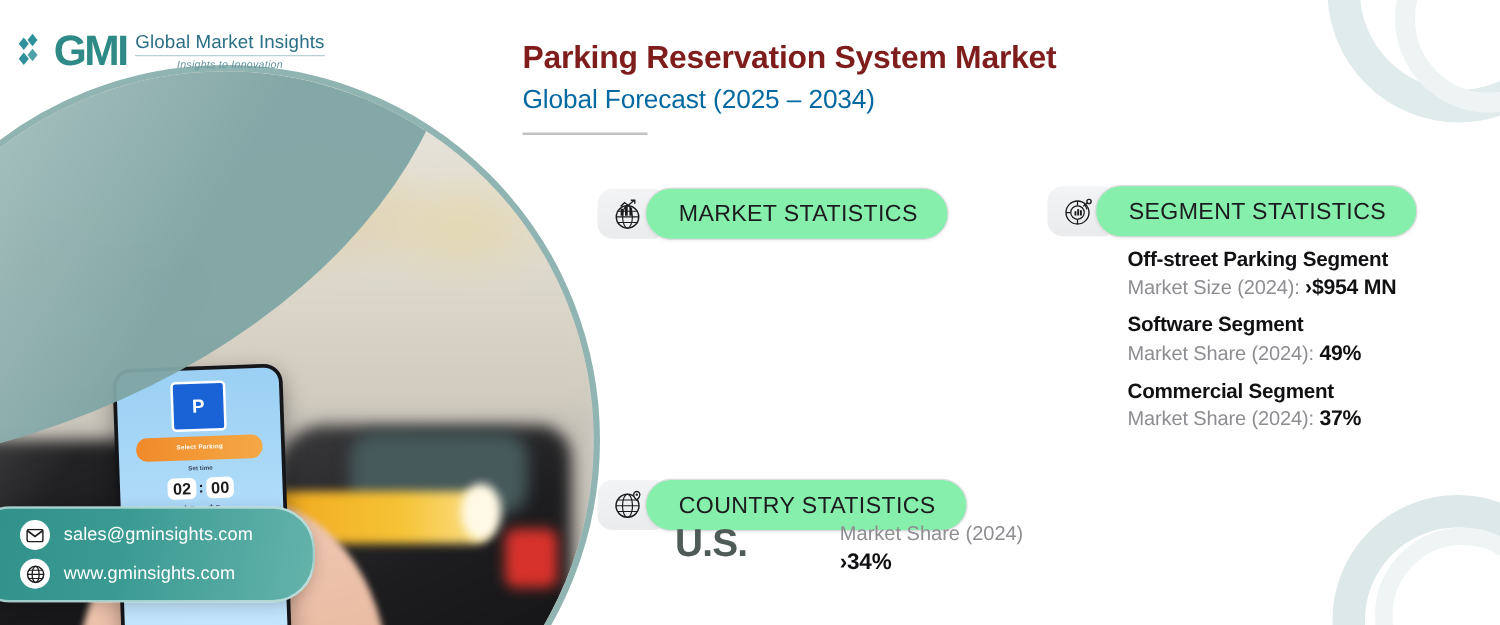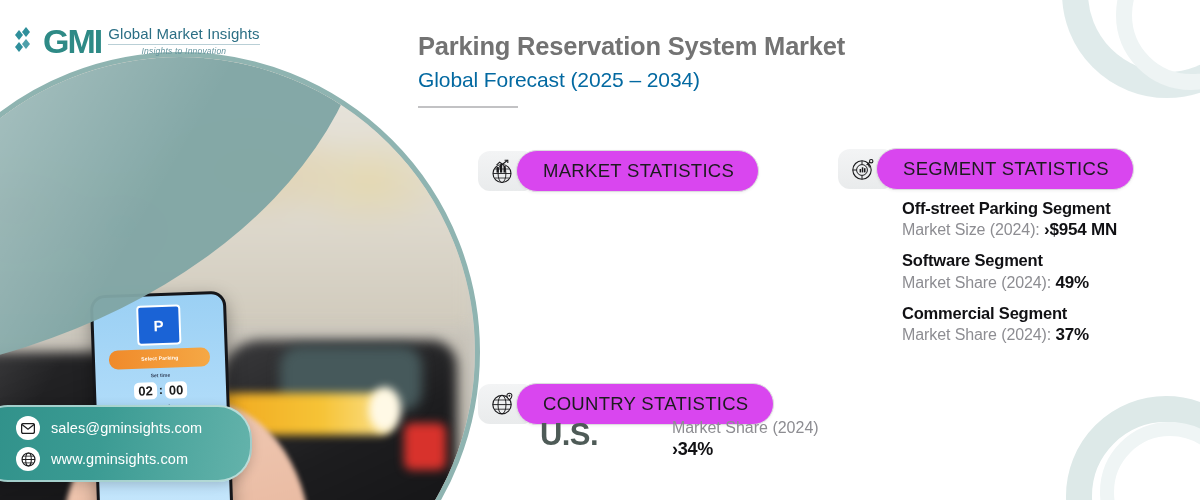--- a/index.html
+++ b/index.html
@@ -314,21 +314,21 @@
 
   
   .title-block {
     position: absolute;
     left: 418px; top: 32px;
     z-index: 5;
   }
   .title-main {
     font-size: 25.5px;
     font-weight: bold;
-    color: #737373;
+    color: #7f1d1d;
     letter-spacing: -.2px;
     line-height: 1.15;
   }
   .title-sub {
     font-size: 21px;
     color: #0369a1;
     margin-top: 7px;
     letter-spacing: -.1px;
     font-weight: normal;
   }
@@ -348,21 +348,21 @@
   }
   .card-icon-box {
     width: 50px; height: 40px;
     background: linear-gradient(180deg, #f3f4f5 0%, #e9ebec 100%);
     border-radius: 12px 4px 4px 12px;
     display: flex; align-items: center; justify-content: center;
     margin-right: -12px;
     flex: 0 0 auto;
   }
   .card-pill {
-    background: #d946ef;
+    background: #86efac;
     border: 1px solid #dcdcde;
     border-radius: 22px;
     height: 42px;
     padding: 0 24px 0 26px;
     display: flex; align-items: center;
     box-shadow: 0 1px 3px rgba(0,0,0,.06);
   }
   .card-pill-label {
     font-size: 18.5px;
     color: #1c1c1e;

